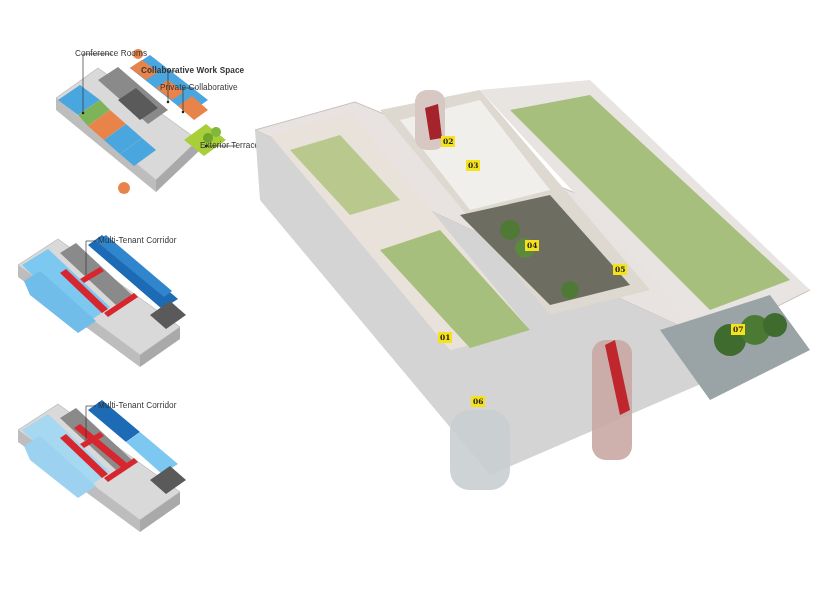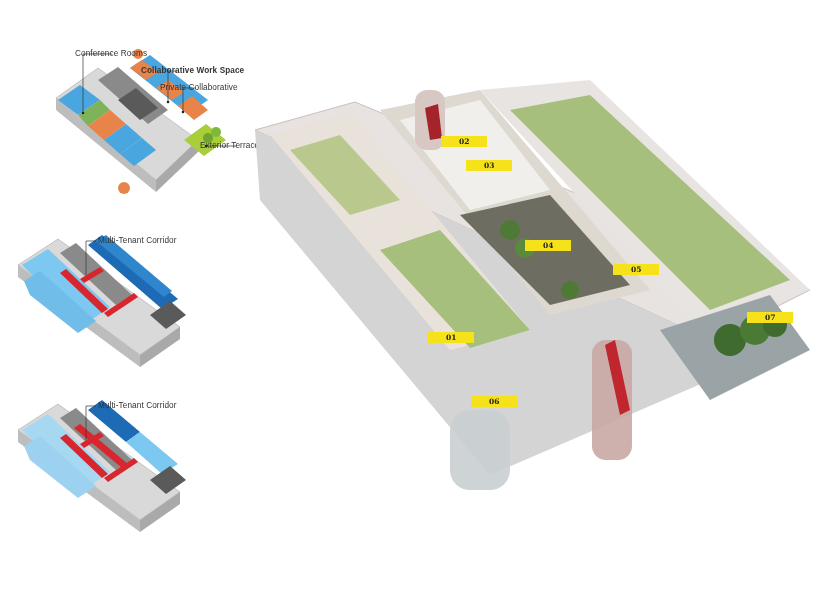--- a/index.html
+++ b/index.html
@@ -1,19 +1,19 @@
 <!DOCTYPE html>
 <html><head>
 <meta charset="utf-8">
 <style>
   html,body{margin:0;padding:0;background:#ffffff;}
   body{width:837px;height:600px;position:relative;overflow:hidden;font-family:"DejaVu Sans","Liberation Sans",sans-serif;}
   .abs{position:absolute;}
   .callout{position:absolute;font-size:8.2px;color:#333;white-space:nowrap;letter-spacing:0.1px;font-family:"Liberation Sans","DejaVu Sans",sans-serif;}
-  .tag{position:absolute;background:#f5e21a;color:#222;font-size:7.5px;font-weight:bold;padding:1px 18px;line-height:9px;font-family:"DejaVu Serif",serif;}
+  .tag{position:absolute;background:#f5e21a;color:#222;font-size:7.5px;font-weight:bold;padding:1px 2px;line-height:9px;font-family:"DejaVu Serif",serif;}
   svg{position:absolute;overflow:visible;}
 </style>
 </head>
 <body>
 
 <div class="abs" style="left:0;top:40px;width:270px;height:170px;padding-left:38px;">
   <svg width="270" height="170">
 
     <polygon points="18,58 60,28 160,100 118,140" fill="#d9d9d9" stroke="#aaa" stroke-width="0.6"></polygon>
     <polygon points="18,58 118,140 118,152 18,70" fill="#bdbdbd"></polygon>
@@ -120,20 +120,20 @@
     <circle cx="525" cy="245" r="12" fill="#3f6b2e"></circle>
 
     <rect x="342" y="260" width="40" height="120" rx="14" fill="#c9a9a4" opacity="0.9"></rect>
     <polygon points="355,265 365,260 380,330 370,335" fill="#c0262e"></polygon>
 
     <rect x="200" y="330" width="60" height="80" rx="20" fill="#c9cfd2" opacity="0.9"></rect>
 
     <rect x="165" y="10" width="30" height="60" rx="12" fill="#d7c8c4"></rect>
     <polygon points="175,28 188,24 192,58 180,60" fill="#a5232b"></polygon>
   </svg>
-  <span class="tag" style="left:178px;top:252px;">01</span>
+  <span class="tag" style="left:188px;top:252px;">01</span>
   <span class="tag" style="left:191px;top:56px;">02</span>
   <span class="tag" style="left:216px;top:80px;">03</span>
   <span class="tag" style="left:275px;top:160px;">04</span>
   <span class="tag" style="left:363px;top:184px;">05</span>
   <span class="tag" style="left:221px;top:316px;">06</span>
-  <span class="tag" style="left:481px;top:232px;margin-left:16px;">07</span>
+  <span class="tag" style="left:481px;top:244px;">07</span>
 </div>
 
 </body></html>

